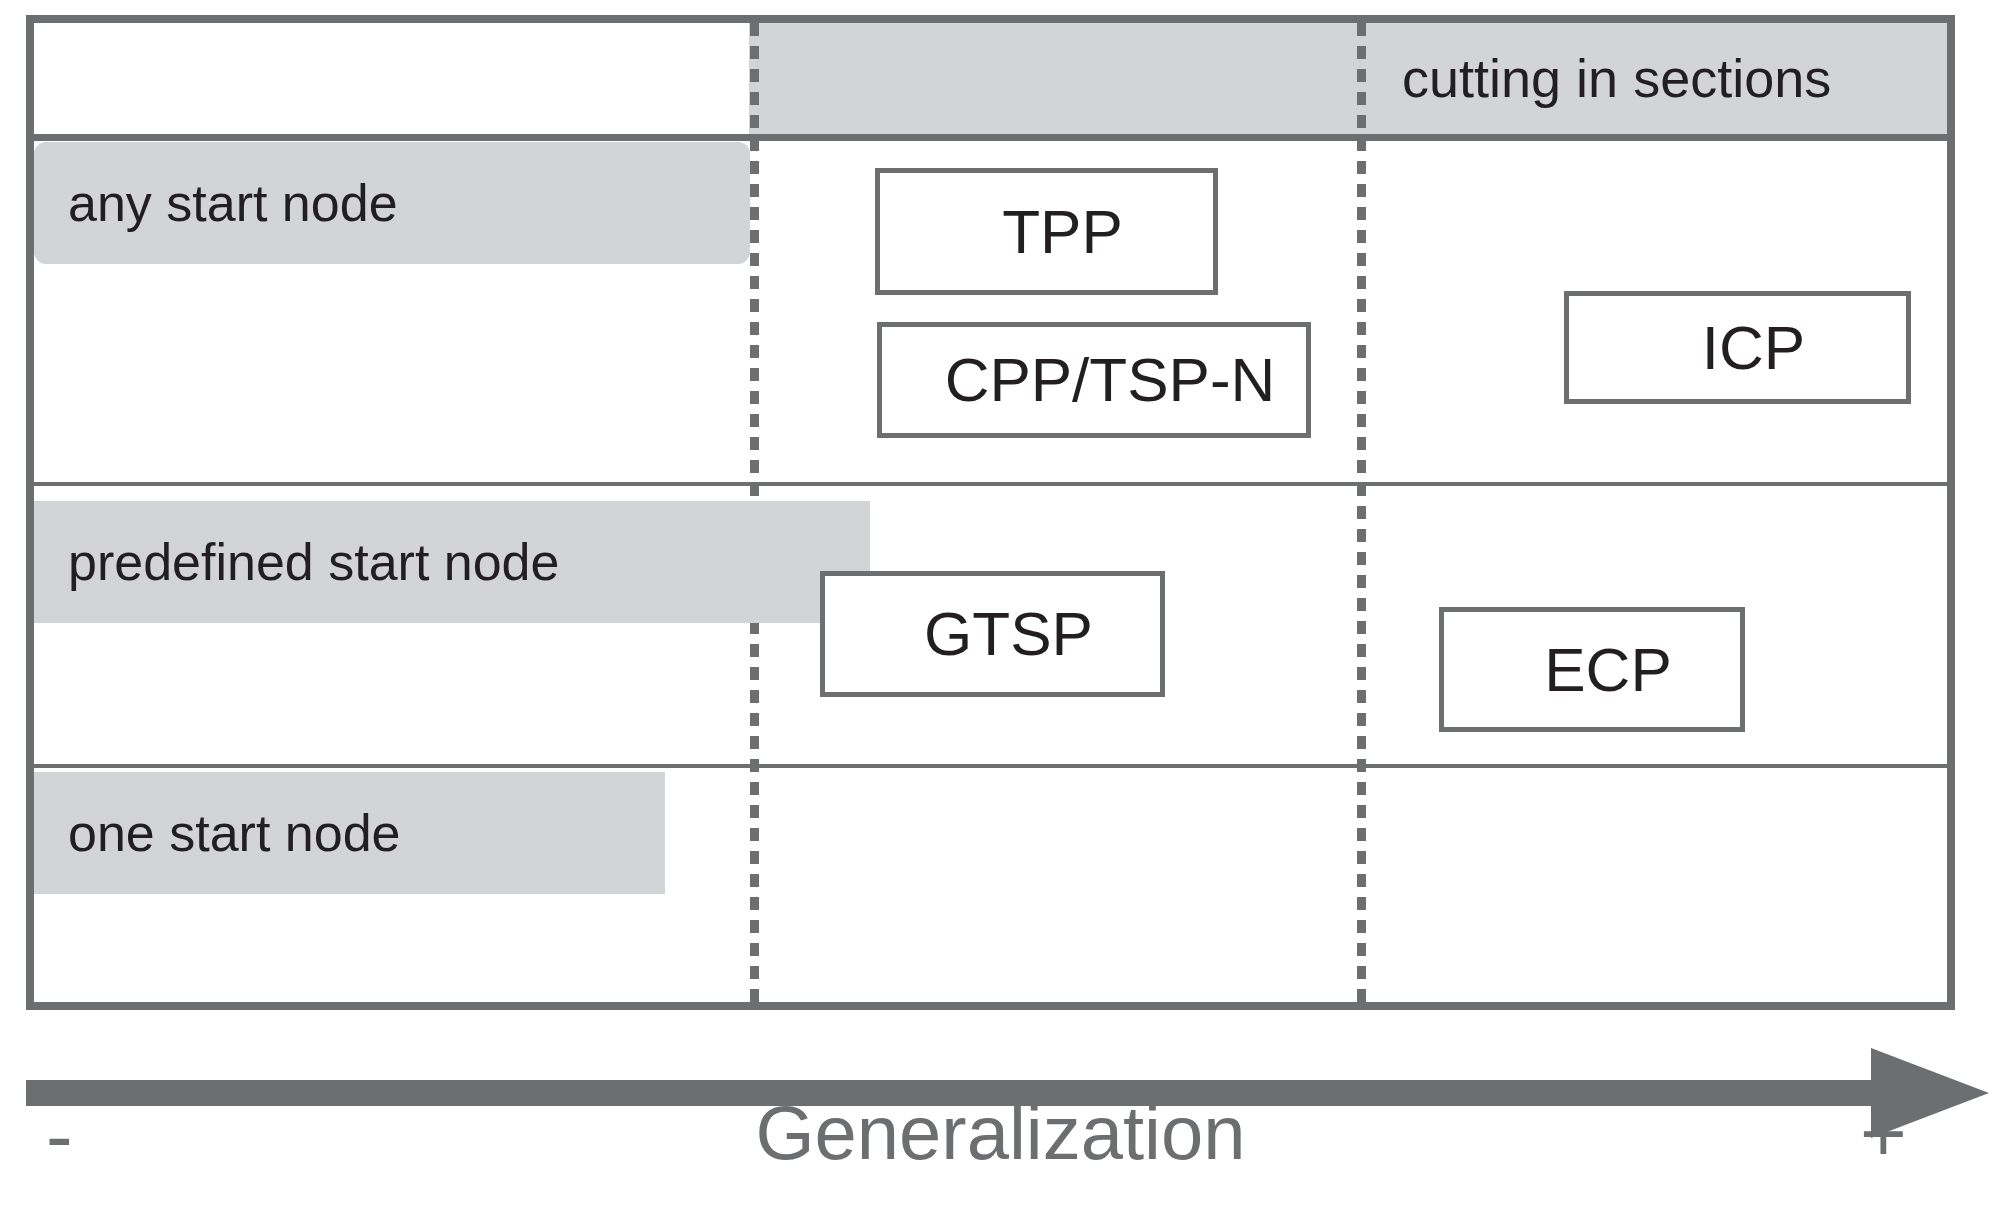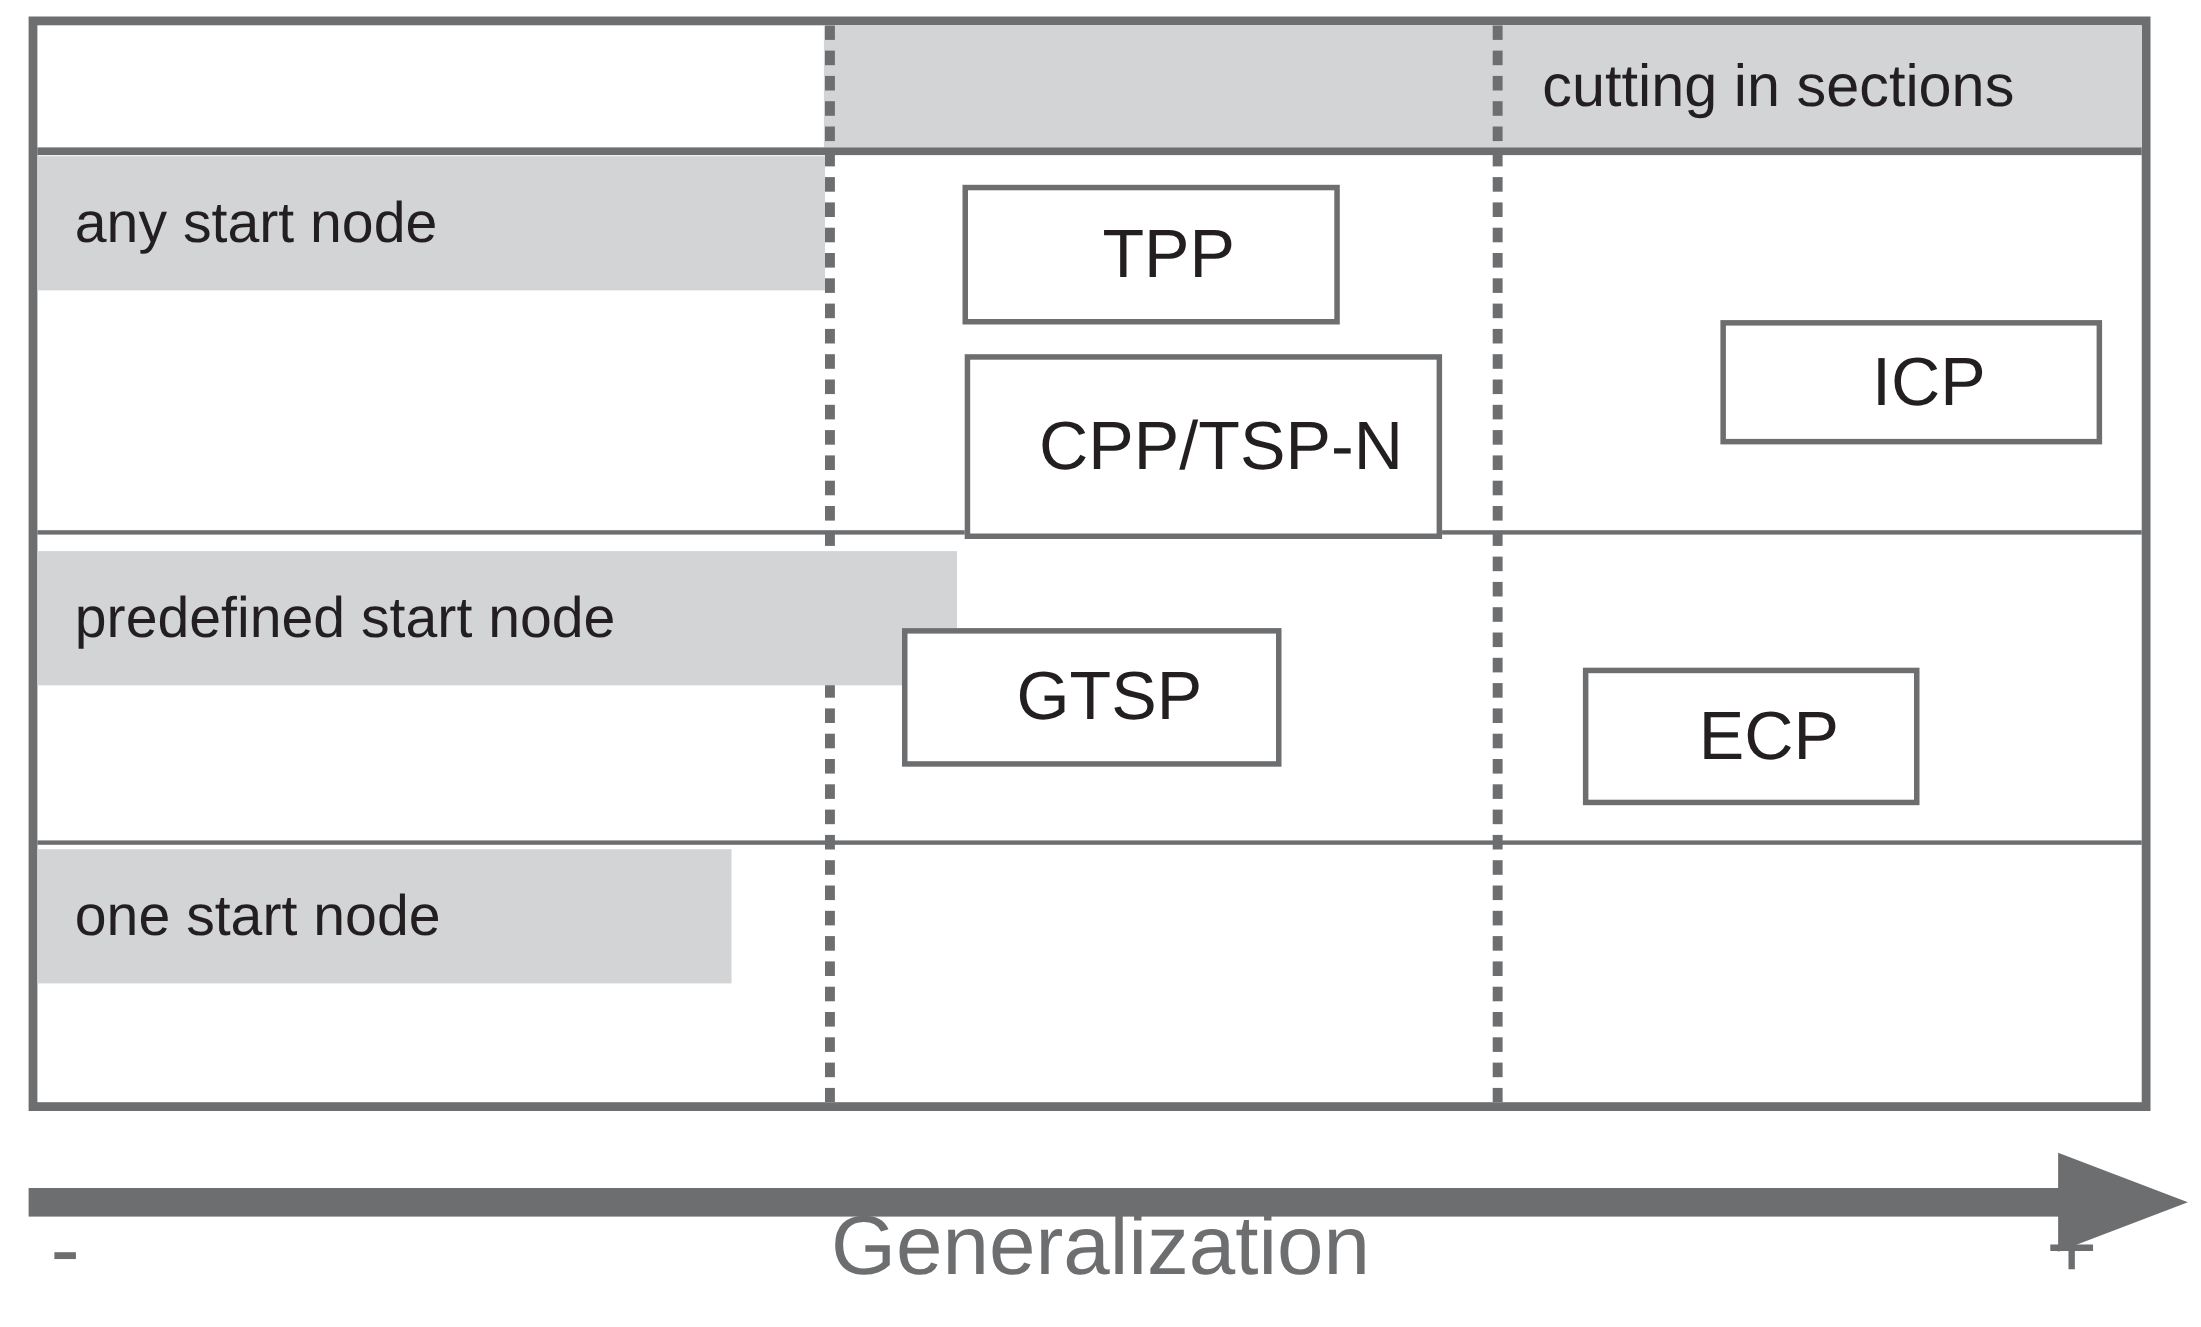--- a/index.html
+++ b/index.html
@@ -173,37 +173,37 @@
 
     <div class="hline thick" style="top:111px;"></div>
     <div class="hline" style="top:459px;"></div>
     <div class="hline" style="top:741px;"></div>
 
     <div class="vdot" style="left:716px;"></div>
     <div class="vdot" style="left:1323px;"></div>
 
     <div class="header-text" style="left:1368px; top:28px;">cutting in sections</div>
 
-    <div class="label-band" style="top:119px; width:716px; height:122px;">
+    <div class="label-band" style="top:119px; width:716px; height:122px;border-radius:12px;">
       <span class="label-text">any start node</span>
     </div>
 
     <div class="label-band" style="top:478px; width:836px; height:122px;">
       <span class="label-text">predefined start node</span>
     </div>
 
     <div class="label-band" style="top:749px; width:631px; height:122px;">
       <span class="label-text">one start node</span>
     </div>
 
     <div class="mbox" style="left:841px; top:145px; width:343px; height:127px;">
       <span class="mbox-label">TPP</span>
     </div>
 
-    <div class="mbox" style="left:843px; top:299px; width:434px; height:168px;">
+    <div class="mbox" style="left:843px; top:299px; width:434px; height:116px;">
       <span class="mbox-label">CPP/TSP-N</span>
     </div>
 
     <div class="mbox" style="left:1530px; top:268px; width:347px; height:113px;">
       <span class="mbox-label">ICP</span>
     </div>
 
     <div class="mbox" style="left:786px; top:548px; width:345px; height:126px;">
       <span class="mbox-label">GTSP</span>
     </div>

